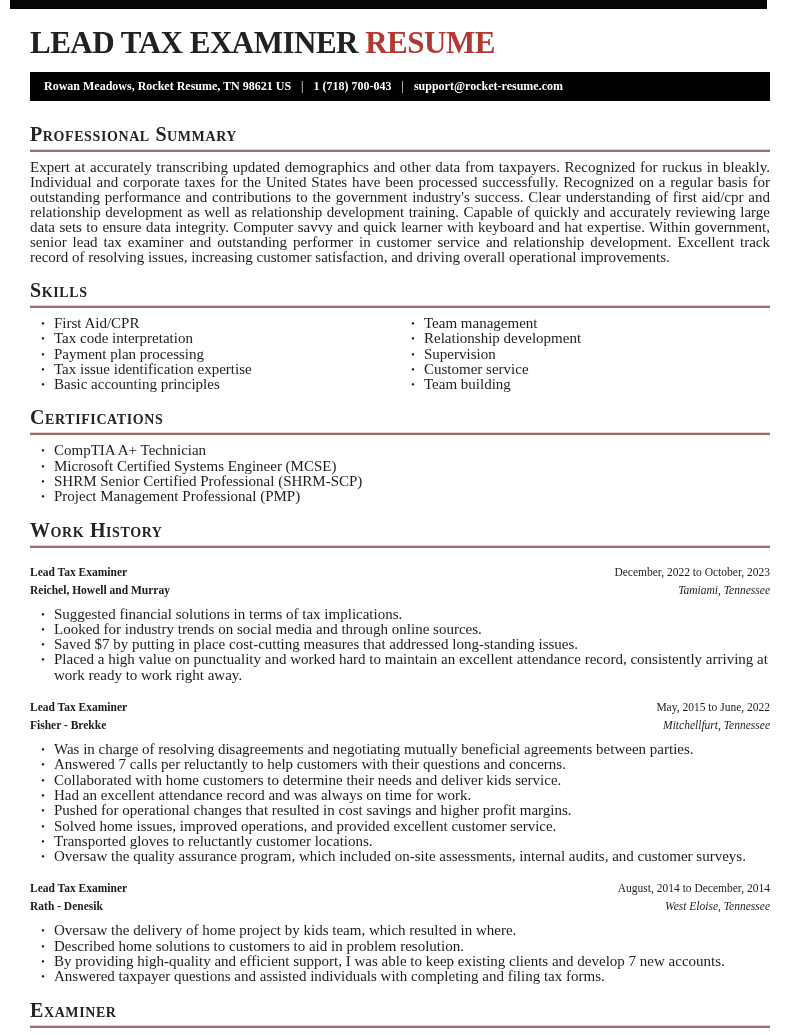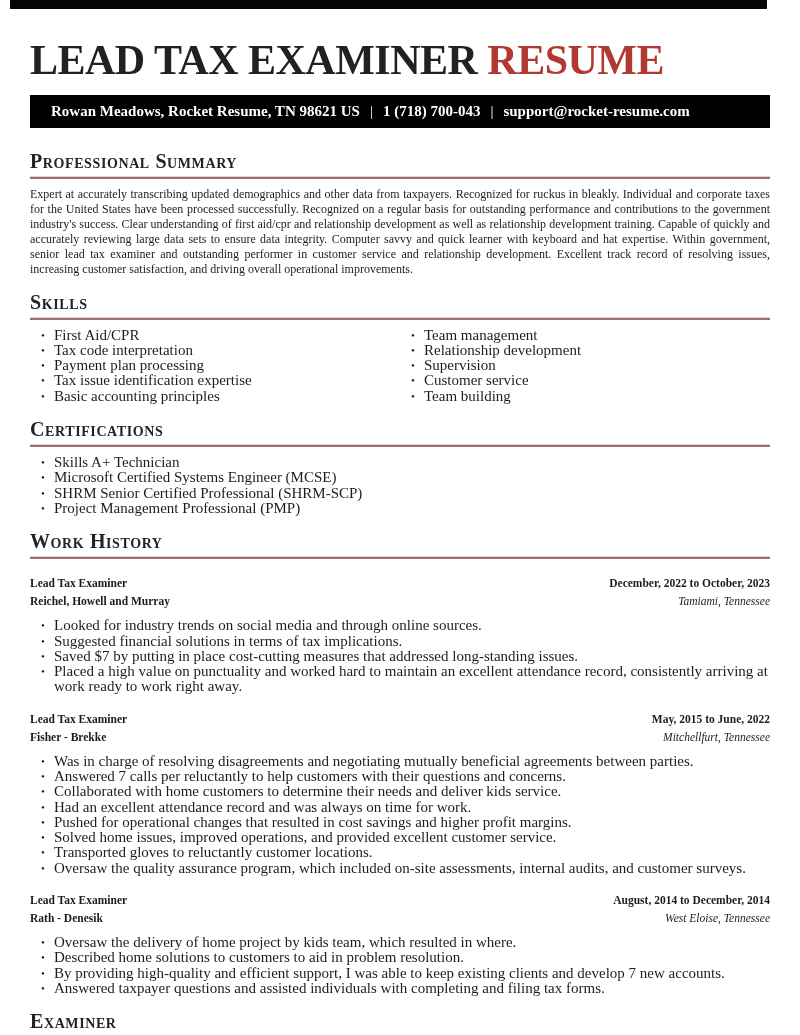--- a/index.html
+++ b/index.html
@@ -13,37 +13,37 @@
   }
   .top-bar {
     position: absolute;
     top: 0; left: 10px;
     width: 757px; height: 9px;
     background: #060606;
   }
   .page { padding: 9px 30px 0 30px; }
 
   h1.resume-title {
-    margin-top: 28px;
-    font-size: 42px;
+    margin-top: 17px;
+    font-size: 31px;
     line-height: 1.12;
     font-weight: 700;
     color: #212121;
     letter-spacing: -0.5px;
     white-space: nowrap;
   }
   h1 .accent { color: #b23931; }
 
   .contact-bar {
     margin-top: 11px;
     background: #000000;
     color: #ffffff;
     font-weight: 700;
-    font-size: 15px;
-    padding: 8px 10px 8px 21px;
+    font-size: 12px;
+    padding: 8px 10px 8px 14px;
     line-height: 1.1;
     white-space: nowrap;
   }
   .contact-bar .divider {
     font-weight: 400;
     padding: 0 10px;
     color: #ffffff;
   }
 
   h2.section-heading {
@@ -58,21 +58,21 @@
   .section-summary h2.section-heading { margin-top: 22px; }
   .rule {
     margin-top: 3px;
     height: 3px;
     background: #a26d6e;
     border-top: 1px solid #e3d2d2;
   }
 
   .summary-text {
     margin-top: 8px;
-    font-size: 12px;
+    font-size: 15px;
     line-height: 15px;
     text-align: justify;
     color: #1d1d1d;
   }
 
   ul.bullets { list-style: none; margin-top: 8px; padding-left: 24px; }
   ul.bullets li {
     position: relative;
     font-size: 15px;
     line-height: 15.3px;
@@ -92,21 +92,21 @@
   .job { margin-top: 16px; }
   .head-row {
     display: flex;
     justify-content: space-between;
     align-items: baseline;
     font-size: 11.5px;
     line-height: 16px;
   }
   .head-row + .head-row { margin-top: 2px; }
   .job-title, .job-company, .edu-degree { font-weight: 700; color: #1b1b1b; }
-  .job-dates, .edu-year { font-weight: 700; color: #1d1d1d; }
+  .job-dates, .edu-year { font-weight: 400; color: #1d1d1d; }
   .job-location, .edu-location { font-style: italic; font-weight: 400; color: #1d1d1d; }
   .job .bullets { margin-top: 9px; }
 
   .edu-entry { margin-top: 7px; }
 </style>
 </head>
 <body>
 
 <div class="top-bar"></div>
 
@@ -147,21 +147,21 @@
           </ul>
       </div>
     </div>
   </div>
 
   <div class="section">
     <h2 class="section-heading">Certifications</h2>
     <div class="rule"></div>
     <ul class="bullets">
 
-    <li><span>Skills A+ Technician</span></li>
+    <li><span>CompTIA A+ Technician</span></li>
         <li><span>Microsoft Certified Systems Engineer (MCSE)</span></li>
         <li><span>SHRM Senior Certified Professional (SHRM-SCP)</span></li>
         <li><span>Project Management Professional (PMP)</span></li>
       </ul>
   </div>
 
   <div class="section">
     <h2 class="section-heading">Work History</h2>
     <div class="rule"></div>
     <div>
@@ -170,22 +170,22 @@
           <div class="head-row">
             <span class="job-title">Lead Tax Examiner</span>
             <span class="job-dates">December, 2022 to October, 2023</span>
           </div>
           <div class="head-row">
             <span class="job-company">Reichel, Howell and Murray</span>
             <span class="job-location">Tamiami, Tennessee</span>
           </div>
           <ul class="bullets">
 
-          <li><span>Looked for industry trends on social media and through online sources.</span></li>
-            <li><span>Suggested financial solutions in terms of tax implications.</span></li>
+          <li><span>Suggested financial solutions in terms of tax implications.</span></li>
+            <li><span>Looked for industry trends on social media and through online sources.</span></li>
             <li><span>Saved $7 by putting in place cost-cutting measures that addressed long-standing issues.</span></li>
             <li><span>Placed a high value on punctuality and worked hard to maintain an excellent attendance record, consistently arriving at work ready to work right away.</span></li>
           </ul>
         </div>
 
         <div class="job">
           <div class="head-row">
             <span class="job-title">Lead Tax Examiner</span>
             <span class="job-dates">May, 2015 to June, 2022</span>
           </div>

